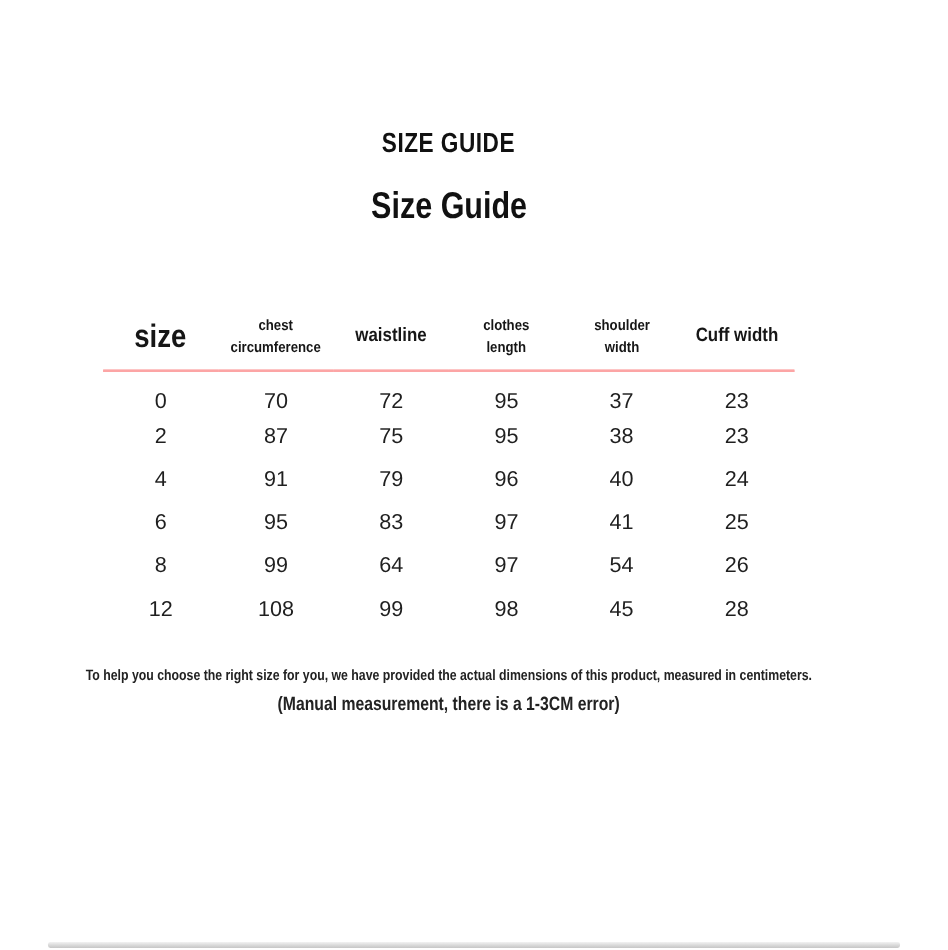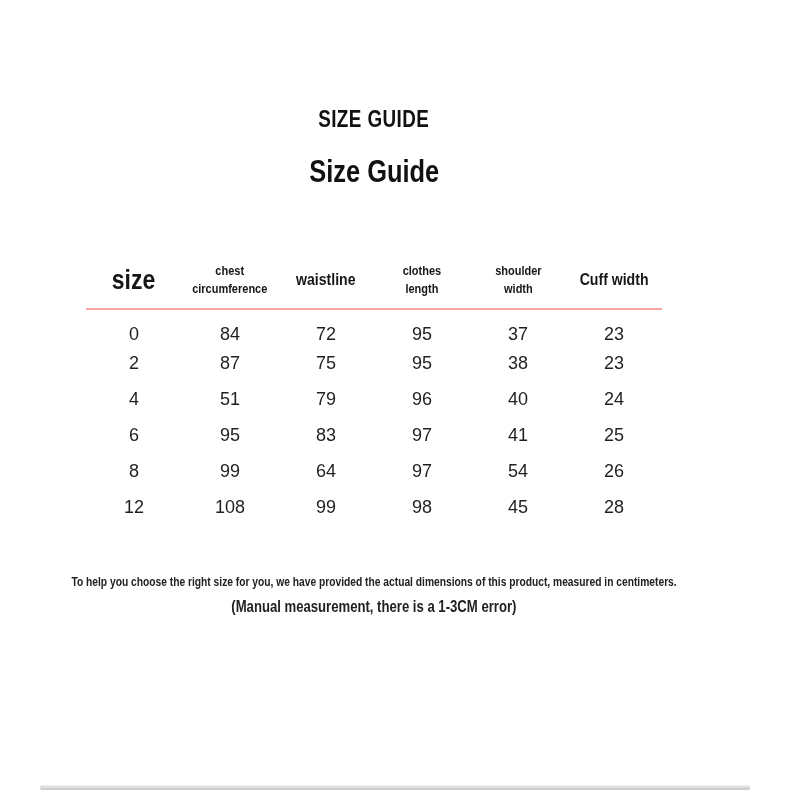--- a/index.html
+++ b/index.html
@@ -73,21 +73,21 @@
     height: 36px;
     text-align: center;
     vertical-align: middle;
     font-size: 18px;
     color: #1f1f1f;
   }
   table.size-table tbody tr:first-child td {
     padding-top: 14px;
   }
   .footer {
-    margin-top: 50px;
+    margin-top: 31px;
     text-align: center;
     color: #222;
   }
   .footer-line1 { font-size: 12.5px; font-weight: 600; }
   .footer-line2 { margin-top: 9px; font-size: 16px; font-weight: 600; }
   .bottom-bar {
     position: absolute;
     left: 40px;
     width: 710px;
     bottom: 2px;
@@ -116,37 +116,37 @@
           <th class="th-multi"><span class="cond">chest<br>circumference</span></th>
           <th class="th-single"><span class="cond">waistline</span></th>
           <th class="th-multi"><span class="cond">clothes<br>length</span></th>
           <th class="th-multi"><span class="cond">shoulder<br>width</span></th>
           <th class="th-single"><span class="cond">Cuff width</span></th>
         </tr>
     </thead>
     <tbody>
         <tr>
           <td>0</td>
-          <td>84</td>
+          <td>70</td>
           <td>72</td>
           <td>95</td>
           <td>37</td>
           <td>23</td>
         </tr>
         <tr>
           <td>2</td>
           <td>87</td>
           <td>75</td>
           <td>95</td>
           <td>38</td>
           <td>23</td>
         </tr>
         <tr>
           <td>4</td>
-          <td>51</td>
+          <td>91</td>
           <td>79</td>
           <td>96</td>
           <td>40</td>
           <td>24</td>
         </tr>
         <tr>
           <td>6</td>
           <td>95</td>
           <td>83</td>
           <td>97</td>

